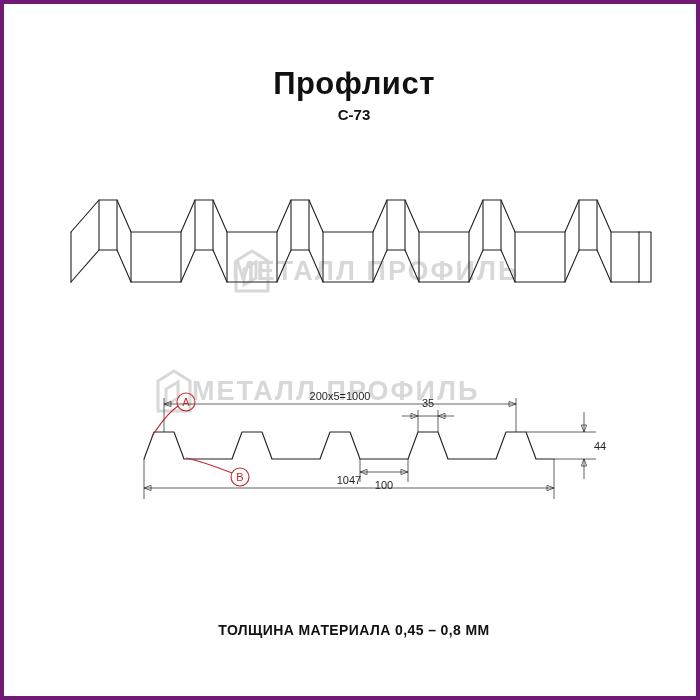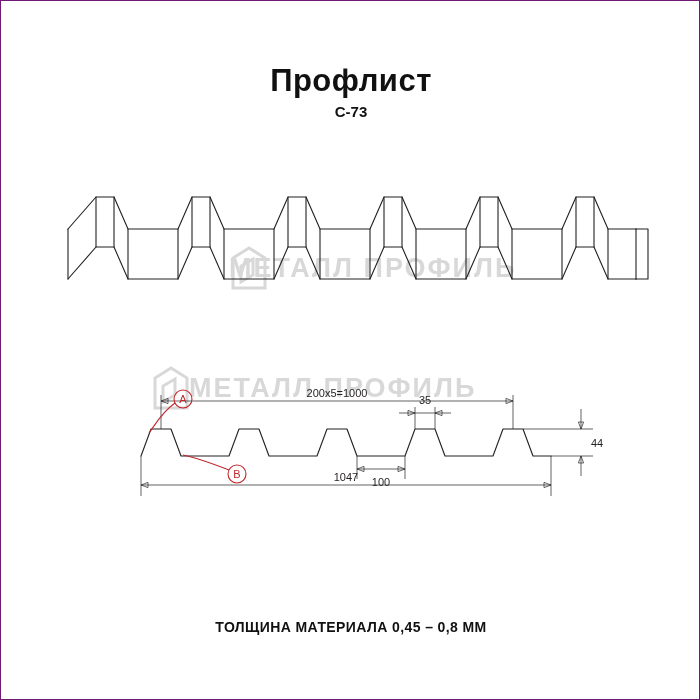--- a/index.html
+++ b/index.html
@@ -13,21 +13,21 @@
     font-family: "Liberation Sans", sans-serif;
     color: #1a1a1a;
     position: relative;
     overflow: hidden;
   }
   .page {
     position: absolute;
     left: 0; top: 0;
     width: 700px;
     height: 700px;
-    border: 1px solid #701a75;
+    border: 4px solid #701a75;
     box-sizing: border-box;
   }
   .title {
     position: absolute;
     top: 62px;
     left: 0;
     width: 700px;
     text-align: center;
     font-size: 31px;
     font-weight: bold;

